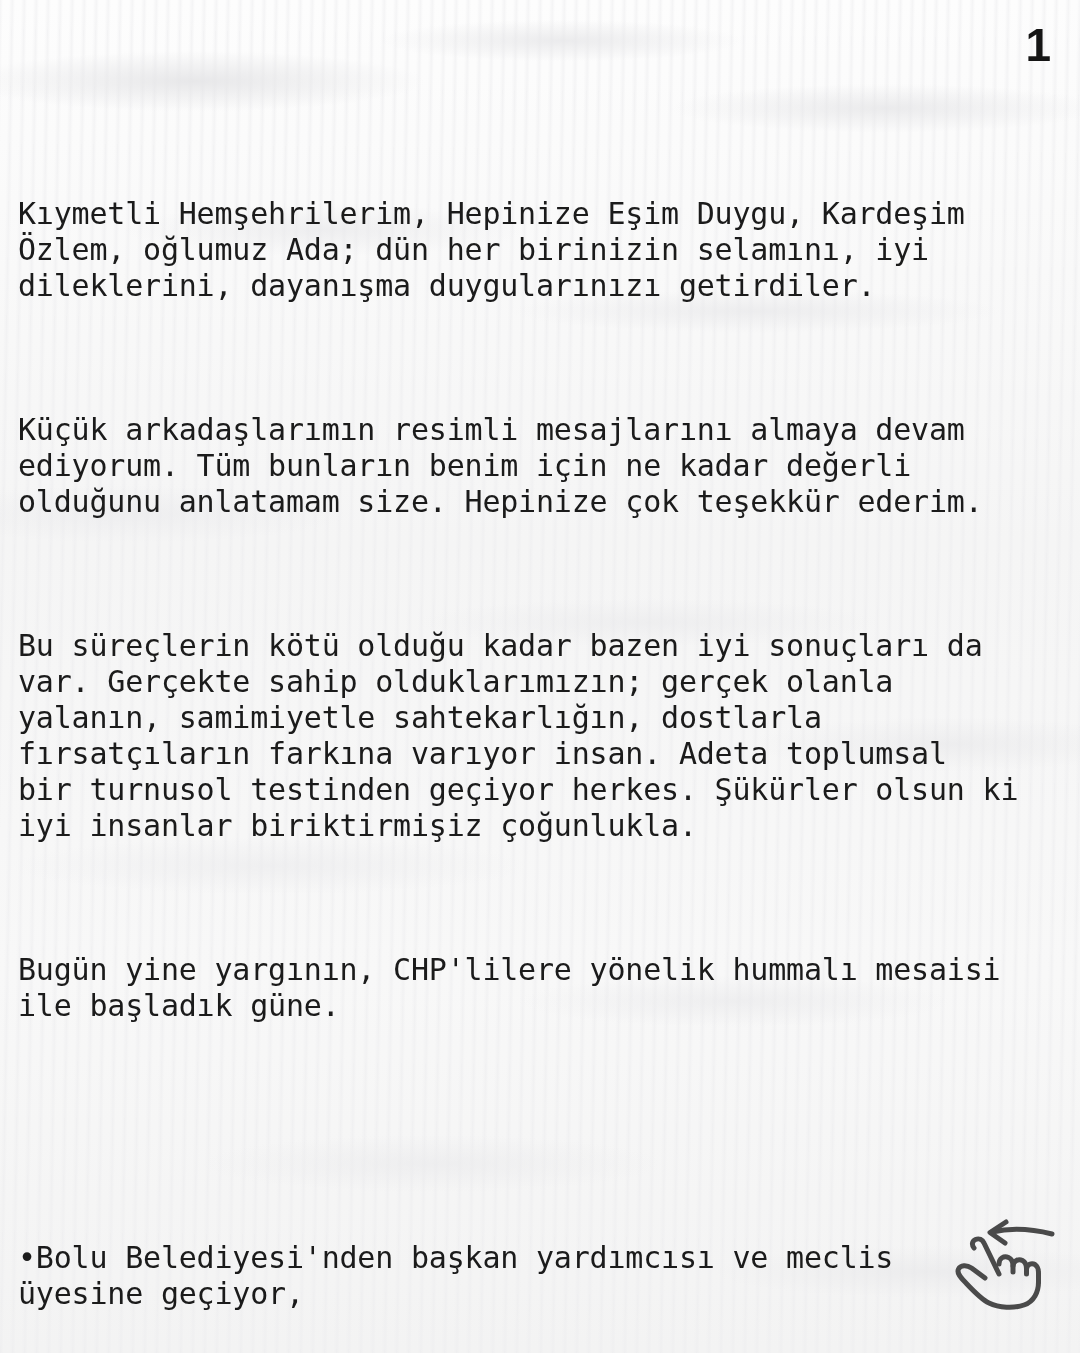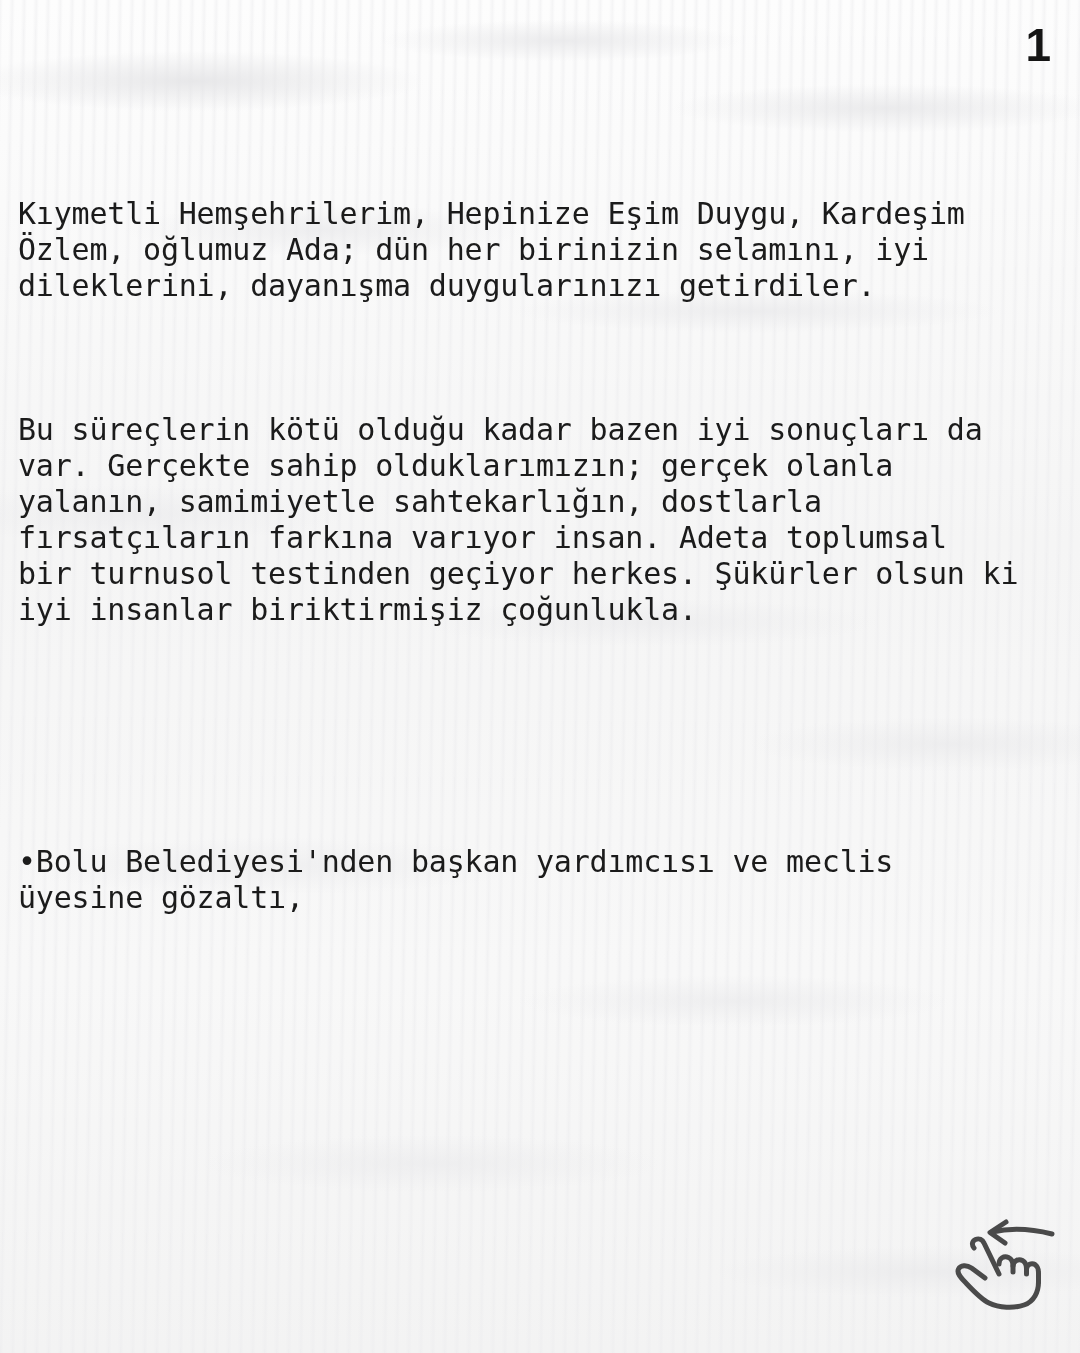--- a/index.html
+++ b/index.html
@@ -102,30 +102,35 @@
 
 <div class="sheet">
 
   <div class="page-number">1</div>
 
   <div class="body-copy">
 
     <p class="para">Kıymetli Hemşehrilerim, Hepinize Eşim Duygu, Kardeşim
 Özlem, oğlumuz Ada; dün her birinizin selamını, iyi
 dileklerini, dayanışma duygularınızı getirdiler.</p>
+    <p class="para">Küçük arkadaşlarımın resimli mesajlarını almaya devam
+ediyorum. Tüm bunların benim için ne kadar değerli
+olduğunu anlatamam size. Hepinize çok teşekkür ederim.</p>
     <p class="para">Bu süreçlerin kötü olduğu kadar bazen iyi sonuçları da
 var. Gerçekte sahip olduklarımızın; gerçek olanla
 yalanın, samimiyetle sahtekarlığın, dostlarla
 fırsatçıların farkına varıyor insan. Adeta toplumsal
 bir turnusol testinden geçiyor herkes. Şükürler olsun ki
 iyi insanlar biriktirmişiz çoğunlukla.</p>
+    <p class="para">Bugün yine yargının, CHP'lilere yönelik hummalı mesaisi
+ile başladık güne.</p>
 
     <ul class="bullet-list">
       <li class="bullet-item">•Bolu Belediyesi'nden başkan yardımcısı ve meclis
-üyesine gözaltı,</li>
+üyesine geçiyor,</li>
       
       
       
     </ul>
 
     
     
 
   </div>
 

